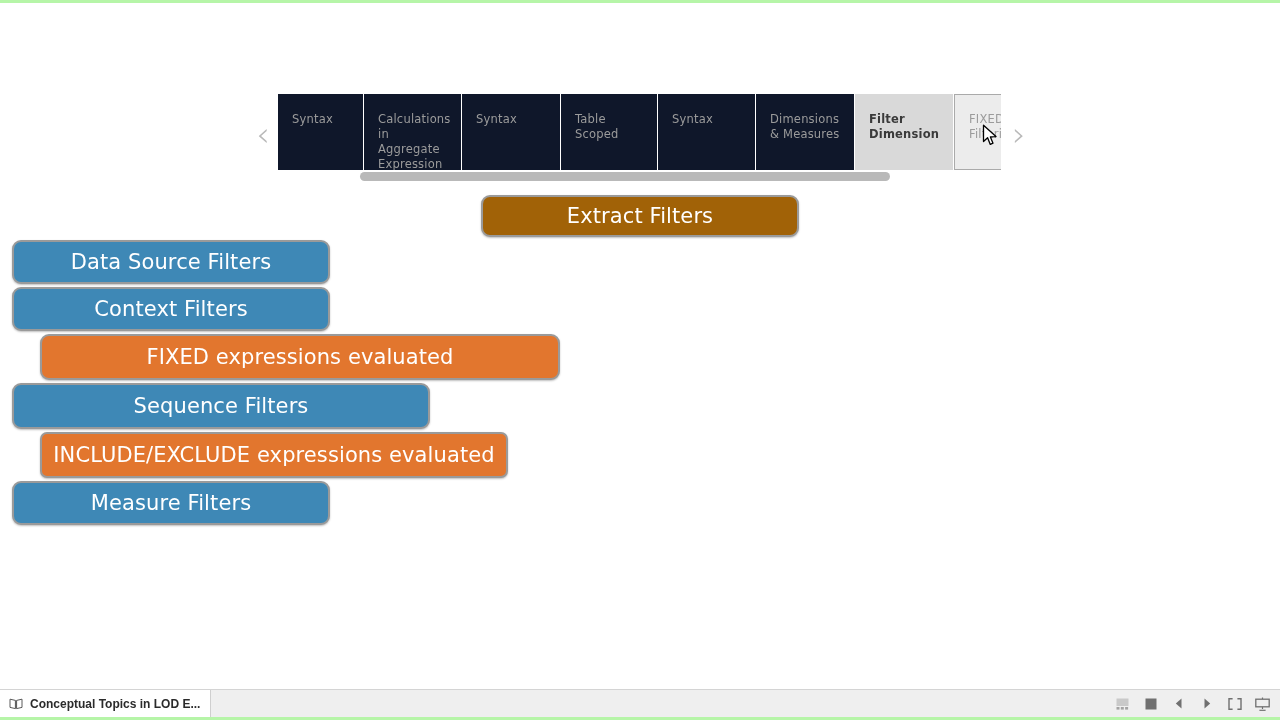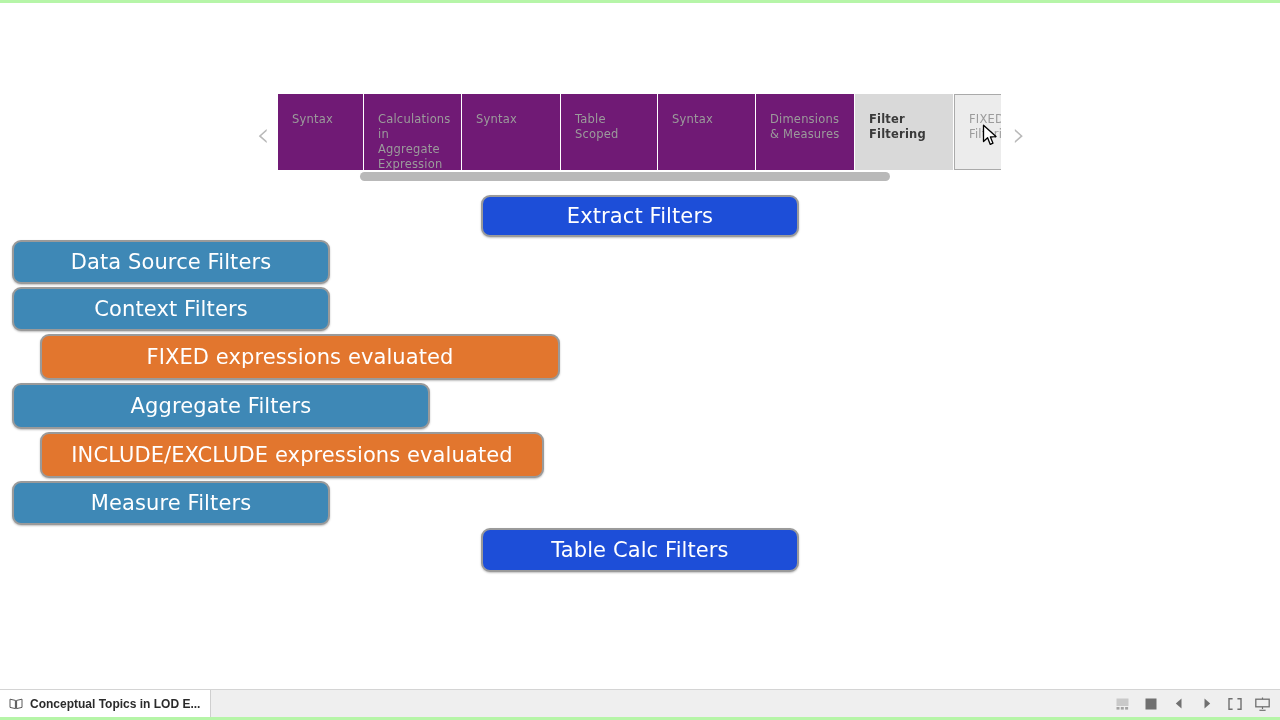--- a/index.html
+++ b/index.html
@@ -80,21 +80,21 @@
   .tabs-row {
     position: absolute;
     left: 0; top: 0;
     height: 76px;
     display: flex;
     align-items: stretch;
   }
 
   .tab {
     position: relative;
-    background: #701a75;
+    background: #0f172a;
     border-right: 1px solid #ffffff;
     padding: 18px 14px 0 14px;
     font-size: 11.5px;
     line-height: 15px;
     color: #9b9b9b;
     letter-spacing: .2px;
     font-family: "DejaVu Sans", sans-serif;
     cursor: pointer;
     overflow: hidden;
   }
@@ -166,21 +166,21 @@
     text-align: center;
     font-family: "DejaVu Sans", sans-serif;
     font-size: 21px;
     letter-spacing: .1px;
     display: flex;
     align-items: center;
     justify-content: center;
     box-shadow: 0 1px 2px rgba(0,0,0,.25);
   }
 
-  .bar-navy   { background: #1d4ed8; }
+  .bar-navy   { background: #a16207; }
   .bar-blue   { background: #3e88b6; margin-left: 12px; }
   .bar-orange { background: #e2762e; margin-left: 40px; }
 
   
   .taskbar {
     position: absolute;
     left: 0;
     bottom: 3px;
     width: 1280px;
     height: 28px;
@@ -251,21 +251,21 @@
           <div class="tab w4">
             <span>Table Scoped</span>
           </div>
           <div class="tab w5">
             <span>Syntax</span>
           </div>
           <div class="tab w6">
             <span>Dimensions &amp; Measures</span>
           </div>
           <div class="tab w7 selected">
-            <span>Filter Filtering</span>
+            <span>Filter Dimension</span>
           </div>
           <div class="tab w8 hovered">
             <span>FIXED Filtering</span>
           </div>
         </div>
       </div>
 
       <div class="tab-scroll-track">
         <div class="tab-scroll-thumb"></div>
       </div>
@@ -289,34 +289,31 @@
 
       <div class="bar bar-blue" style="width:318px;height:44px;">
         <span>Context Filters</span>
       </div>
 
       <div class="bar bar-orange" style="width:520px;height:46px;">
         <span>FIXED expressions evaluated</span>
       </div>
 
       <div class="bar bar-blue" style="width:418px;height:46px;">
-        <span>Aggregate Filters</span>
-      </div>
-
-      <div class="bar bar-orange" style="width:504px;height:46px;">
+        <span>Sequence Filters</span>
+      </div>
+
+      <div class="bar bar-orange" style="width:468px;height:46px;border-radius:7px;">
         <span>INCLUDE/EXCLUDE expressions evaluated</span>
       </div>
 
       <div class="bar bar-blue" style="width:318px;height:44px;">
         <span>Measure Filters</span>
       </div>
 
-      <div class="bar bar-navy" style="width:318px;height:44px;">
-        <span>Table Calc Filters</span>
-      </div>
 
     </div>
   </div>
 
   <div class="taskbar">
 
     <div class="task-item">
       <span class="task-icon">
         <svg width="14" height="13" viewBox="0 0 14 13">
           <path d="M1 2.2 L6.4 3.4 L6.4 11.6 L1 10.4 Z" fill="none" stroke="#5a5a5a" stroke-width="1"></path>

